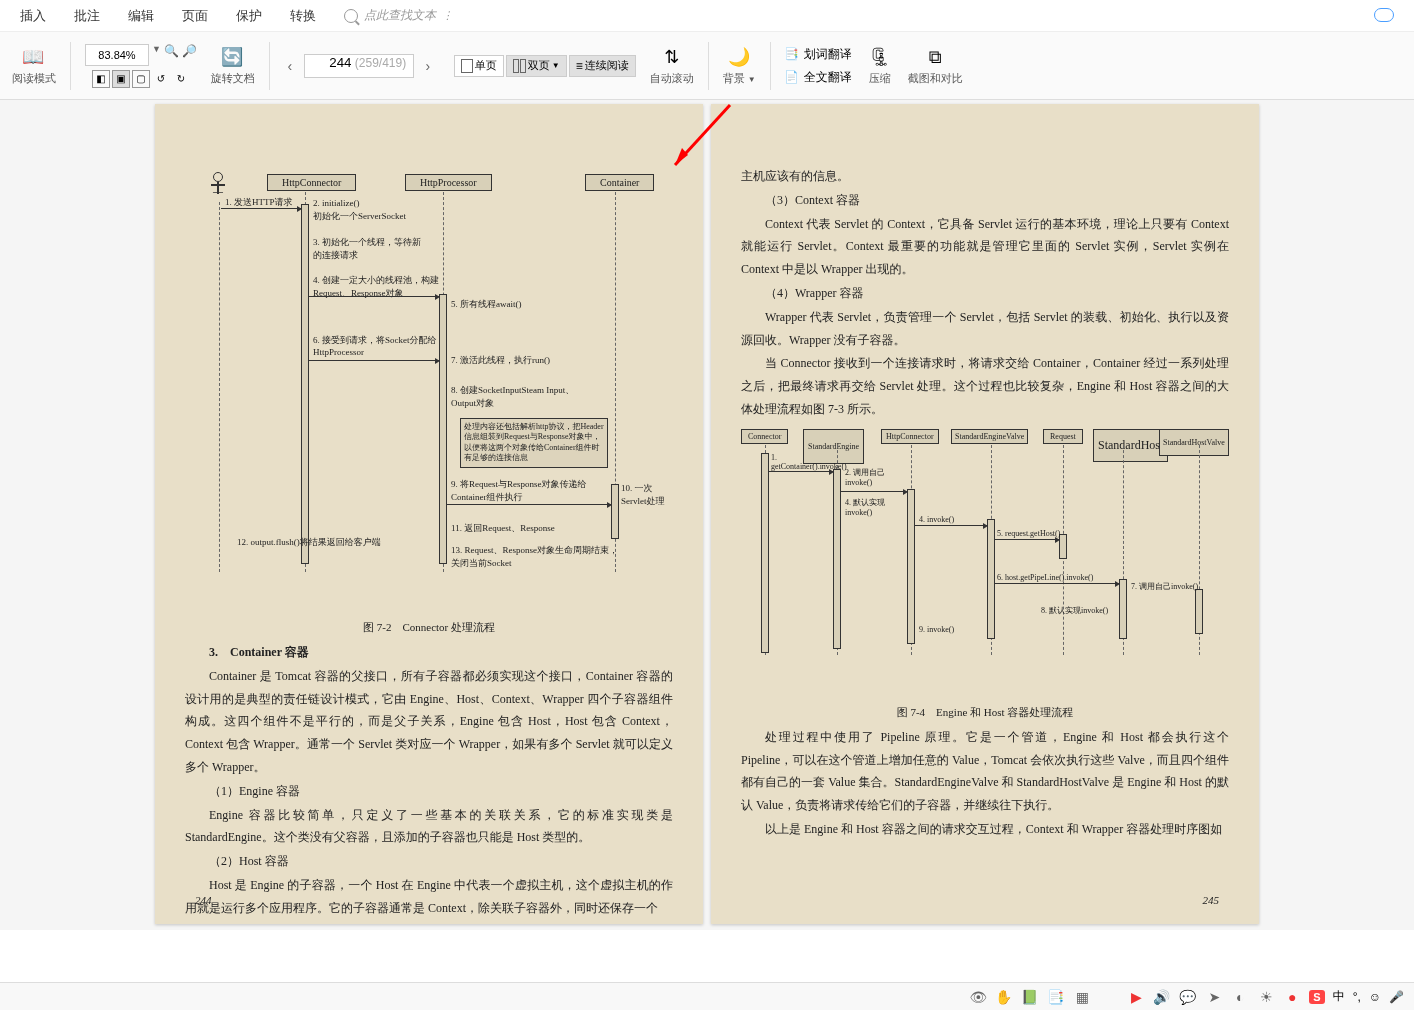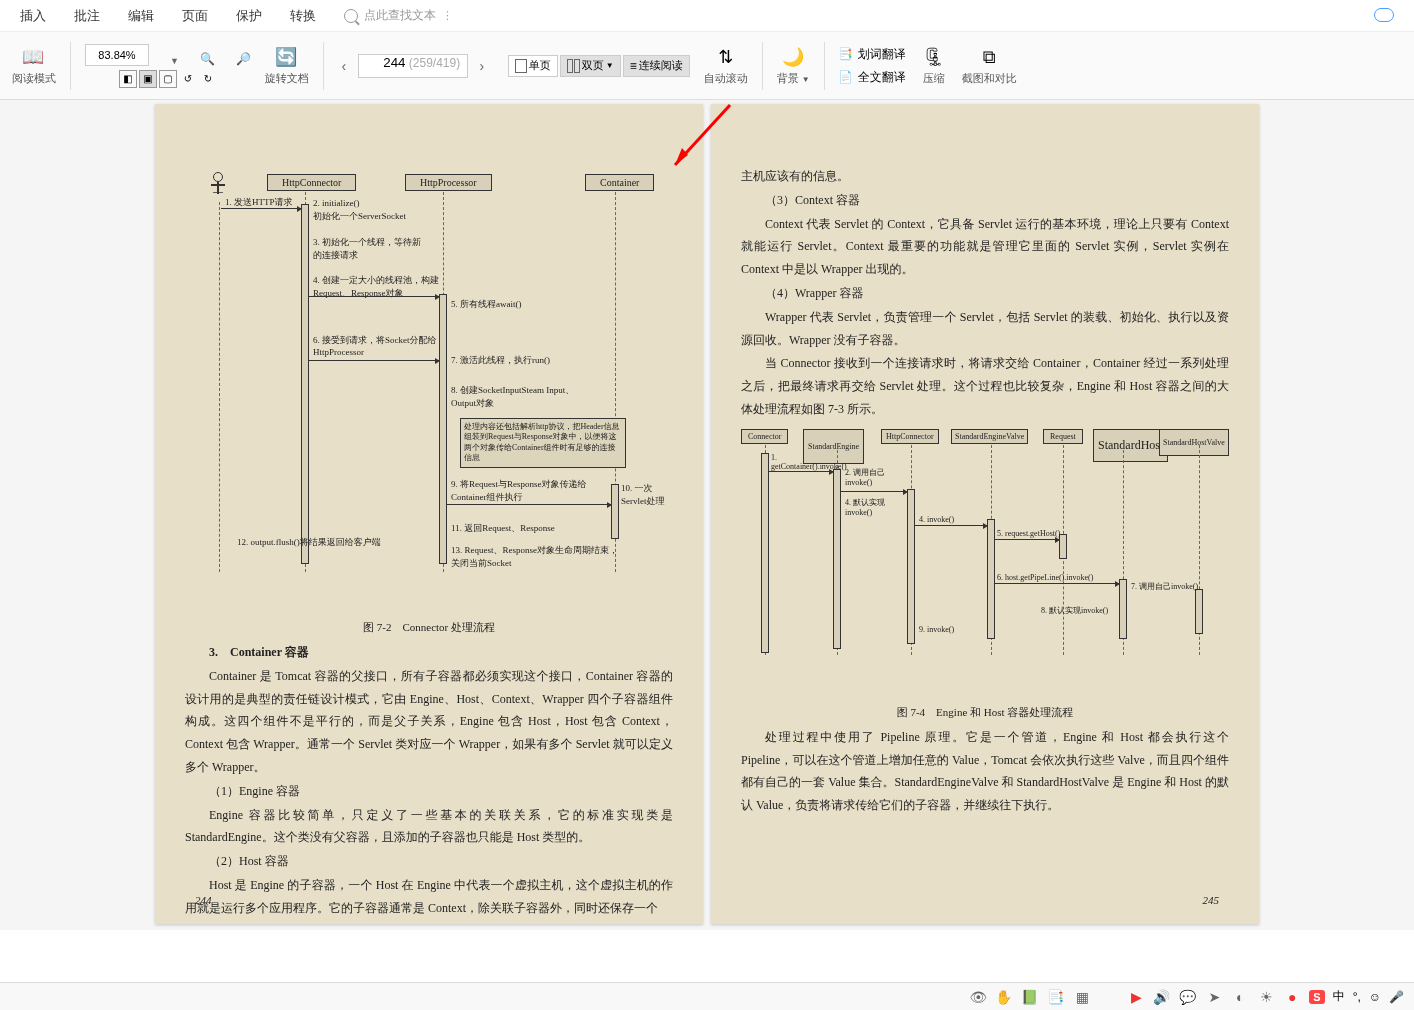--- a/index.html
+++ b/index.html
@@ -1,20 +1,20 @@
 <!DOCTYPE html>
 <html><head>
   <meta charset="utf-8">
   <style>
     * { margin: 0; padding: 0; box-sizing: border-box; }
     body { font-family: "Microsoft YaHei", Arial, sans-serif; font-size: 12px; background: #fff; overflow: hidden; width: 1414px; height: 1010px; position: relative; }
     
     .menubar { height: 32px; display: flex; align-items: center; padding: 0 20px; gap: 28px; border-bottom: 1px solid #eee; }
     .menu-item { color: #333; cursor: pointer; font-size: 13px; }
-    .search-box { display: flex; align-items: center; gap: 6px; color: #999; }
+    .search-box { display: flex; align-items: center; gap: 6px; color: #999; font-style: italic; }
     .search-icon { width: 14px; height: 14px; border: 1.5px solid #999; border-radius: 50%; position: relative; }
     .search-icon::after { content: ''; position: absolute; width: 5px; height: 1.5px; background: #999; bottom: -2px; right: -3px; transform: rotate(45deg); }
     .vdots { color: #999; font-size: 11px; letter-spacing: -1px; }
     .cloud-icon { position: absolute; right: 20px; top: 8px; width: 20px; height: 14px; border: 1.5px solid #4a9eff; border-radius: 8px; }
     
     .toolbar { height: 68px; display: flex; align-items: center; padding: 0 8px; gap: 6px; border-bottom: 1px solid #ddd; background: #fafafa; }
     .tool-group { display: flex; flex-direction: column; align-items: center; gap: 2px; padding: 0 4px; }
     .tool-btn { display: flex; flex-direction: column; align-items: center; justify-content: center; min-width: 36px; height: 48px; cursor: pointer; padding: 2px 4px; }
     .tool-icon { width: 24px; height: 24px; display: flex; align-items: center; justify-content: center; font-size: 18px; }
     .tool-label { font-size: 11px; color: #555; margin-top: 2px; white-space: nowrap; }
@@ -86,21 +86,21 @@
   <span class="cloud-icon"></span>
 </div>
 
 <div class="toolbar">
   <div class="tool-btn">
     <span class="tool-icon">📖</span>
     <span class="tool-label">阅读模式</span>
   </div>
   <div class="sep"></div>
   <div class="tool-group">
-    <div style="display:flex;align-items:flex-end;gap:21px">
+    <div style="display:flex;align-items:flex-start;gap:3px">
       <input class="zoom-input" value="83.84%" style="">
       <span style="font-size:9px;color:#666">▼</span>
       <span style="cursor:pointer">🔍</span>
       <span style="cursor:pointer">🔎</span>
     </div>
     <div class="small-icons">
       <span class="small-icon">◧</span>
       <span class="small-icon active">▣</span>
       <span class="small-icon">▢</span>
       <span class="small-icon" style="border:none">↺</span>
@@ -204,21 +204,21 @@
         <div class="seq-msg" style="left:128px;top:34px">2. initialize()</div>
         <div class="seq-msg" style="left:128px;top:46px">初始化一个ServerSocket</div>
         <div class="seq-msg" style="left:128px;top:72px;width:110px;white-space:normal">3. 初始化一个线程，等待新的连接请求</div>
         <div class="seq-msg" style="left:128px;top:110px;width:140px;white-space:normal">4. 创建一定大小的线程池，构建Request、Response对象</div>
         <div class="seq-arrow" style="left:124px;top:132px;width:130px"></div>
         <div class="seq-msg" style="left:266px;top:134px">5. 所有线程await()</div>
         <div class="seq-msg" style="left:128px;top:170px;width:130px;white-space:normal">6. 接受到请求，将Socket分配给HttpProcessor</div>
         <div class="seq-arrow" style="left:124px;top:196px;width:130px"></div>
         <div class="seq-msg" style="left:266px;top:190px">7. 激活此线程，执行run()</div>
         <div class="seq-msg" style="left:266px;top:220px;width:130px;white-space:normal">8. 创建SocketInputSteam Input、Output对象</div>
-        <div class="note-box" style="left:275px;top:254px;width:166px">处理内容还包括解析http协议，把Header信息组装到Request与Response对象中，以便将这两个对象传给Container组件时有足够的连接信息</div>
+        <div class="note-box" style="left:275px;top:254px;width:148px">处理内容还包括解析http协议，把Header信息组装到Request与Response对象中，以便将这两个对象传给Container组件时有足够的连接信息</div>
         <div class="seq-msg" style="left:266px;top:314px;width:150px;white-space:normal">9. 将Request与Response对象传递给Container组件执行</div>
         <div class="seq-arrow" style="left:262px;top:340px;width:164px"></div>
         <div class="seq-msg" style="left:436px;top:318px;width:50px;white-space:normal">10. 一次Servlet处理</div>
         <div class="seq-msg" style="left:266px;top:358px">11. 返回Request、Response</div>
         <div class="seq-msg" style="left:52px;top:372px">12. output.flush()将结果返回给客户端</div>
         <div class="seq-msg" style="left:266px;top:380px;width:170px;white-space:normal">13. Request、Response对象生命周期结束，关闭当前Socket</div>
       </div>
 
       <div class="fig-caption">图 7-2　Connector 处理流程</div>
 
@@ -281,20 +281,21 @@
         <div class="seq-arrow" style="left:254px;top:154px;width:124px"></div>
         <div class="seq-msg" style="left:390px;top:152px;font-size:8px;width:70px;white-space:normal">7. 调用自己invoke()</div>
         <div class="seq-msg" style="left:300px;top:176px;font-size:8px">8. 默认实现invoke()</div>
         <div class="seq-msg" style="left:178px;top:196px;font-size:8px">9. invoke()</div>
       </div>
 
       <div class="fig-caption">图 7-4　Engine 和 Host 容器处理流程</div>
 
       <div class="page-text">
         <p>处理过程中使用了 Pipeline 原理。它是一个管道，Engine 和 Host 都会执行这个 Pipeline，可以在这个管道上增加任意的 Value，Tomcat 会依次执行这些 Valve，而且四个组件都有自己的一套 Value 集合。StandardEngineValve 和 StandardHostValve 是 Engine 和 Host 的默认 Value，负责将请求传给它们的子容器，并继续往下执行。</p>
+        <p>以上是 Engine 和 Host 容器之间的请求交互过程，Context 和 Wrapper 容器处理时序图如</p>
       </div>
       <div class="page-num right">245</div>
     </div>
   </div>
 </div>
 
 <div class="statusbar">
   <span class="status-icon">👁</span>
   <span class="status-icon">✋</span>
   <span class="status-icon">📗</span>

